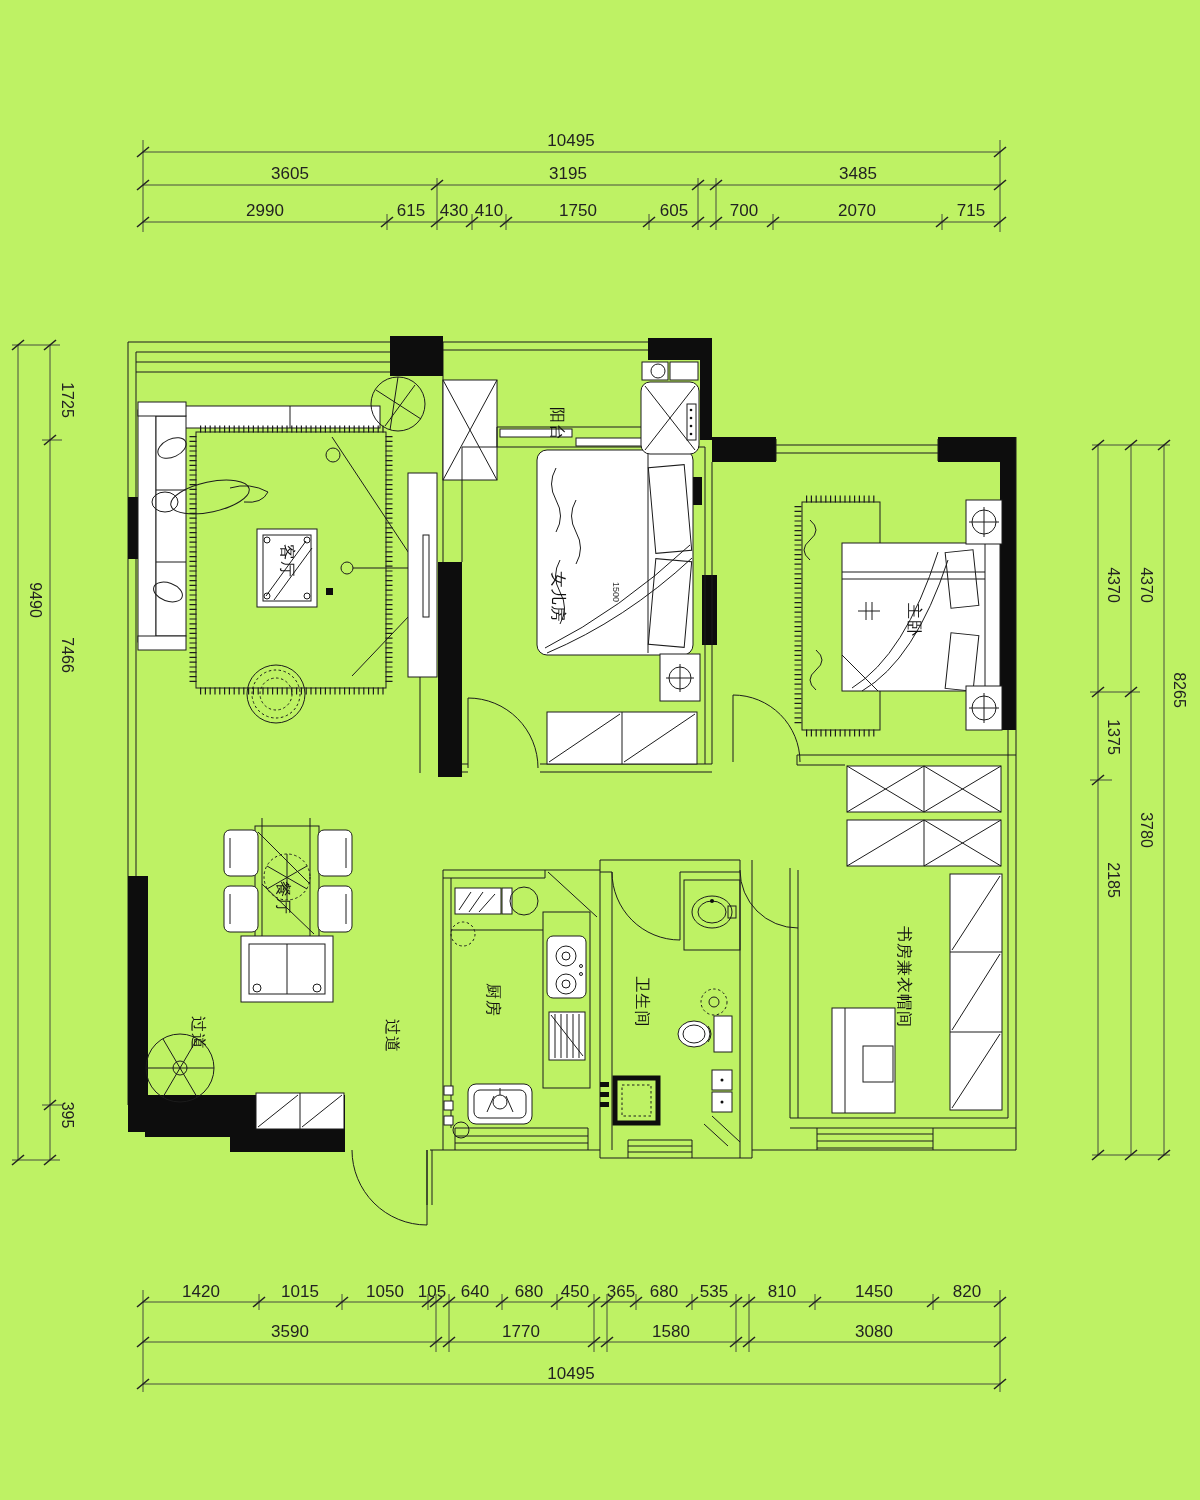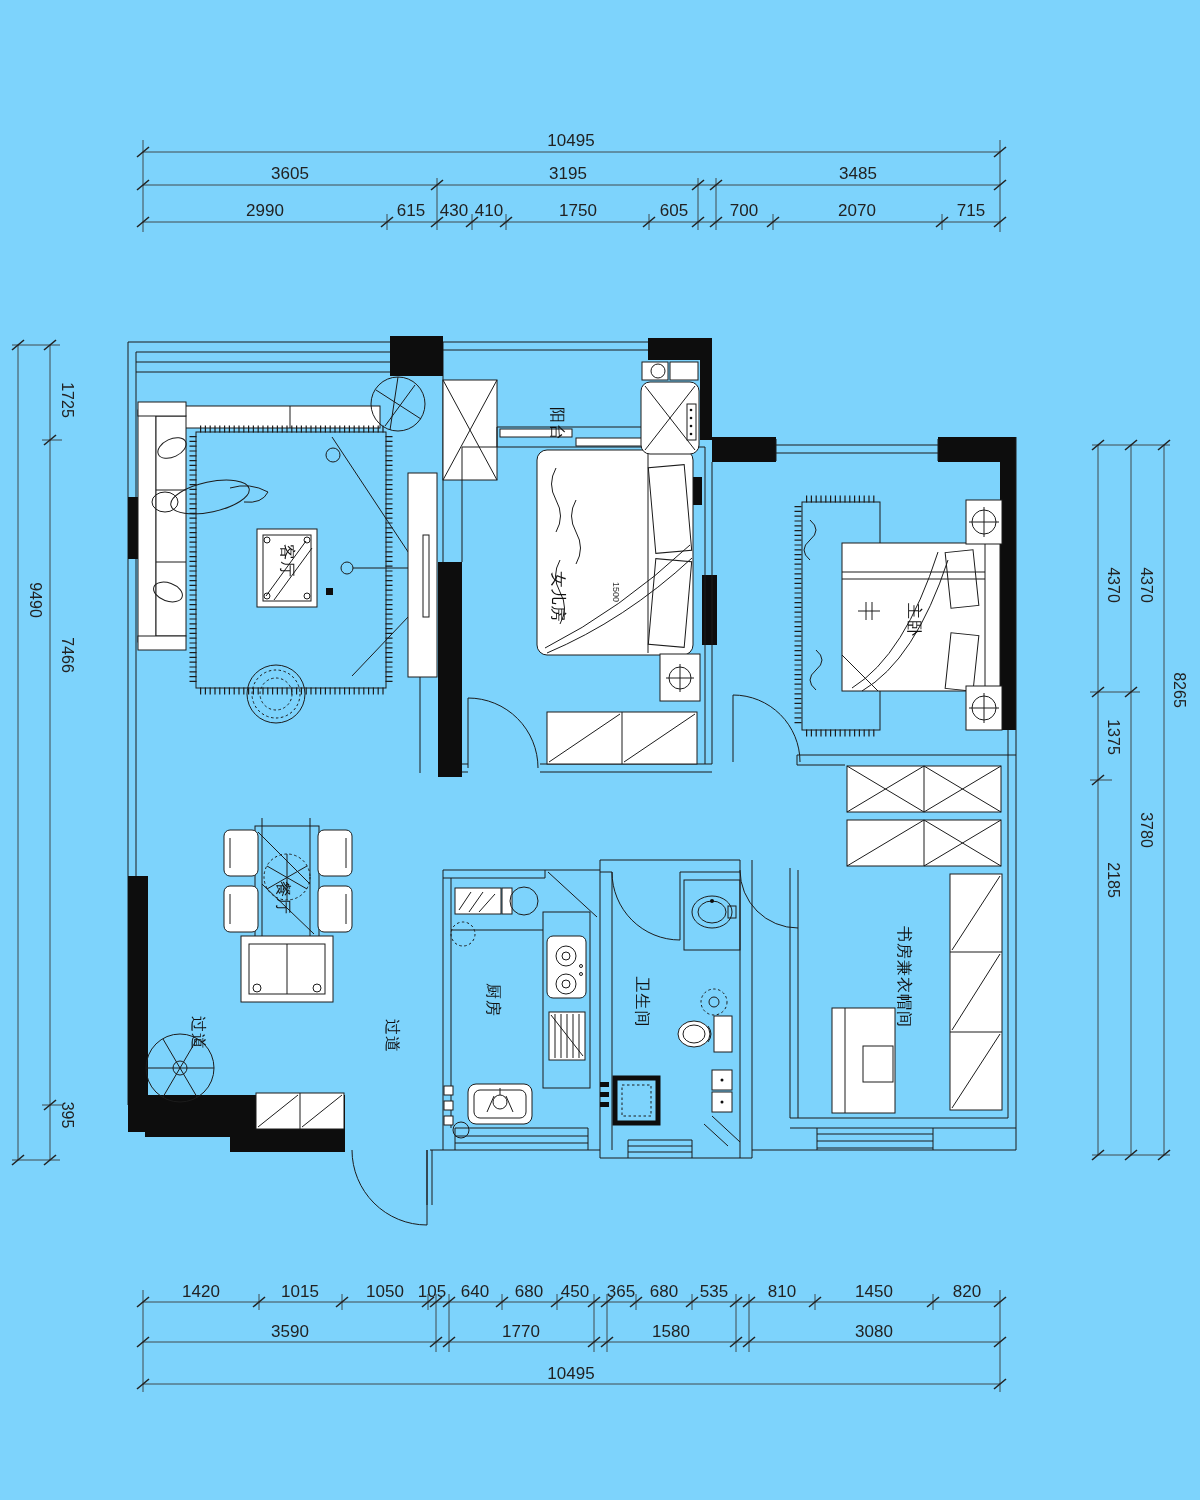--- a/index.html
+++ b/index.html
@@ -1,16 +1,16 @@
 <!DOCTYPE html>
 <html><head>
 <meta charset="utf-8">
 <style>
   html,body{margin:0;padding:0;background:#fff;}
-  #stage{position:relative;width:1200px;height:1500px;background:#7dd3fc;overflow:hidden;
+  #stage{position:relative;width:1200px;height:1500px;background:#bef264;overflow:hidden;
          font-family:"Liberation Sans",sans-serif;}
   svg{position:absolute;left:0;top:0;}
   .ln{stroke:#1c1c1c;stroke-width:1;fill:none;}
   .blk{fill:#0d0d0d;stroke:none;}
   .wht{fill:#ffffff;stroke:#1c1c1c;stroke-width:1;}
   .dim{stroke:#3a3a3a;stroke-width:0.9;fill:none;}
   .tick{stroke:#222;stroke-width:1.6;fill:none;}
   .fringe{stroke:#1c1c1c;stroke-width:7;stroke-dasharray:1.2 3.6;fill:none;}
   .dash{stroke:#1c1c1c;stroke-width:1;stroke-dasharray:2.5 2.5;fill:none;}
   text.dimtxt{font-family:"Liberation Sans",sans-serif;font-size:17px;fill:#222;

